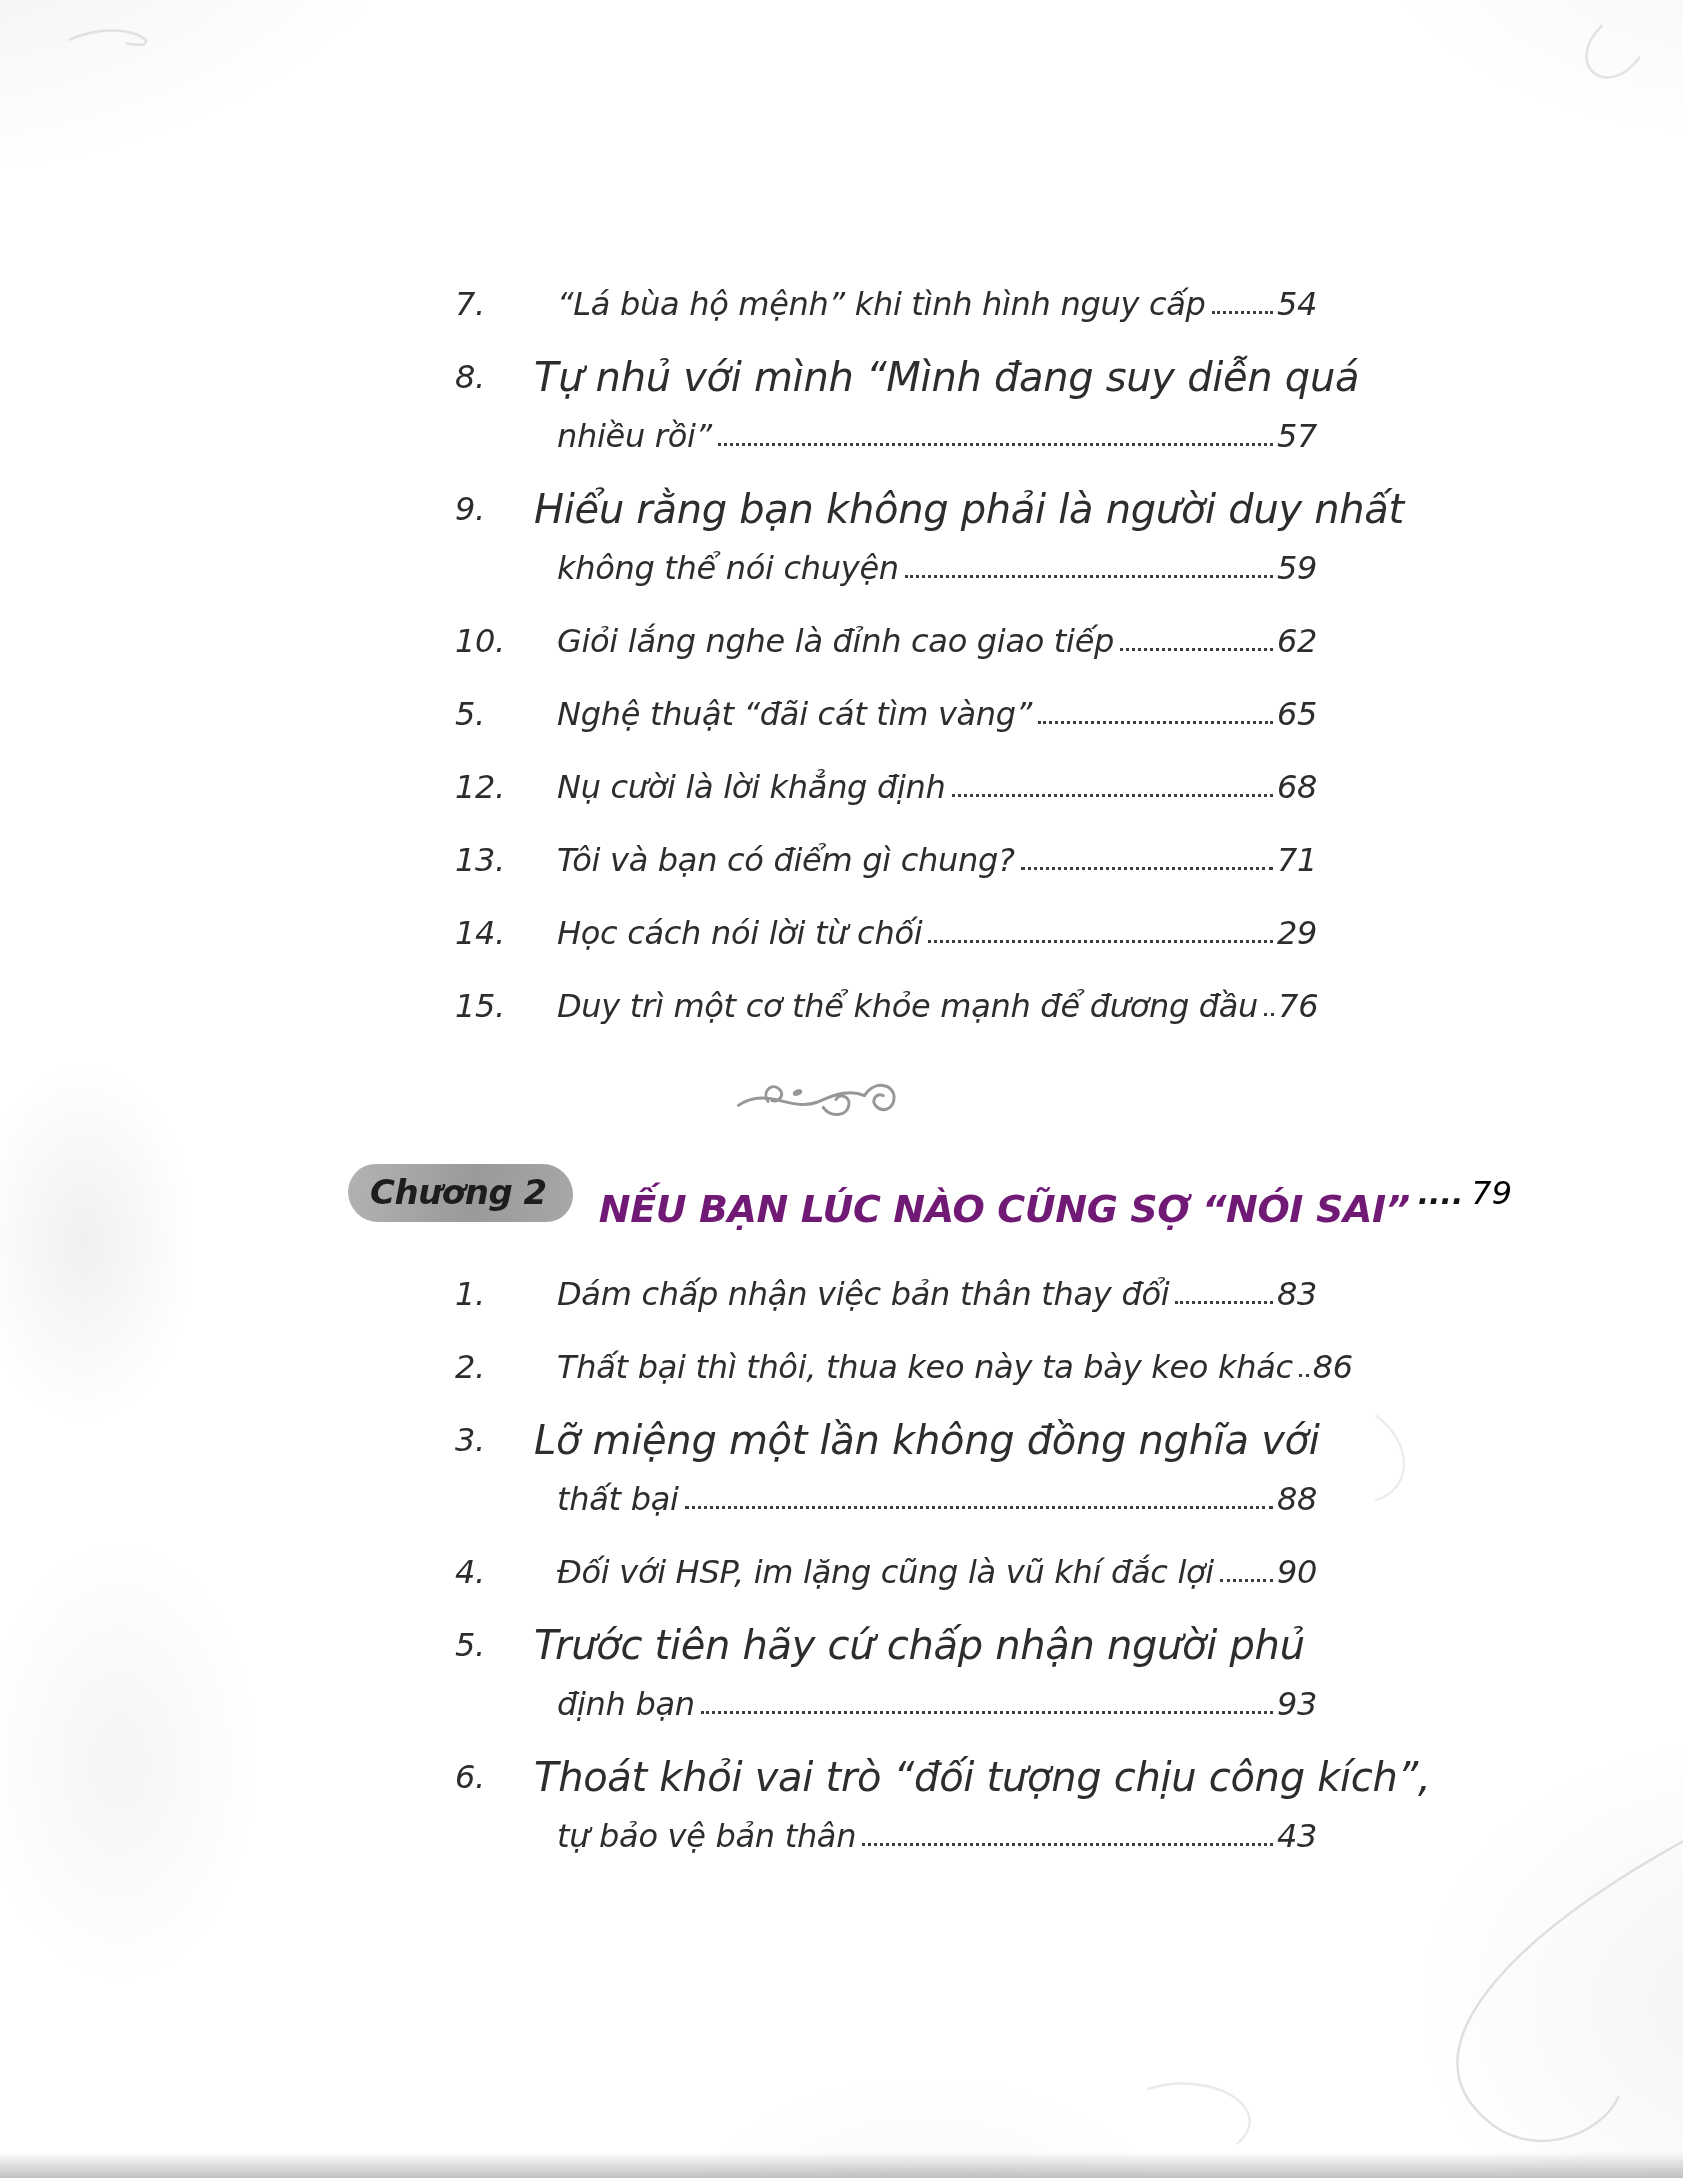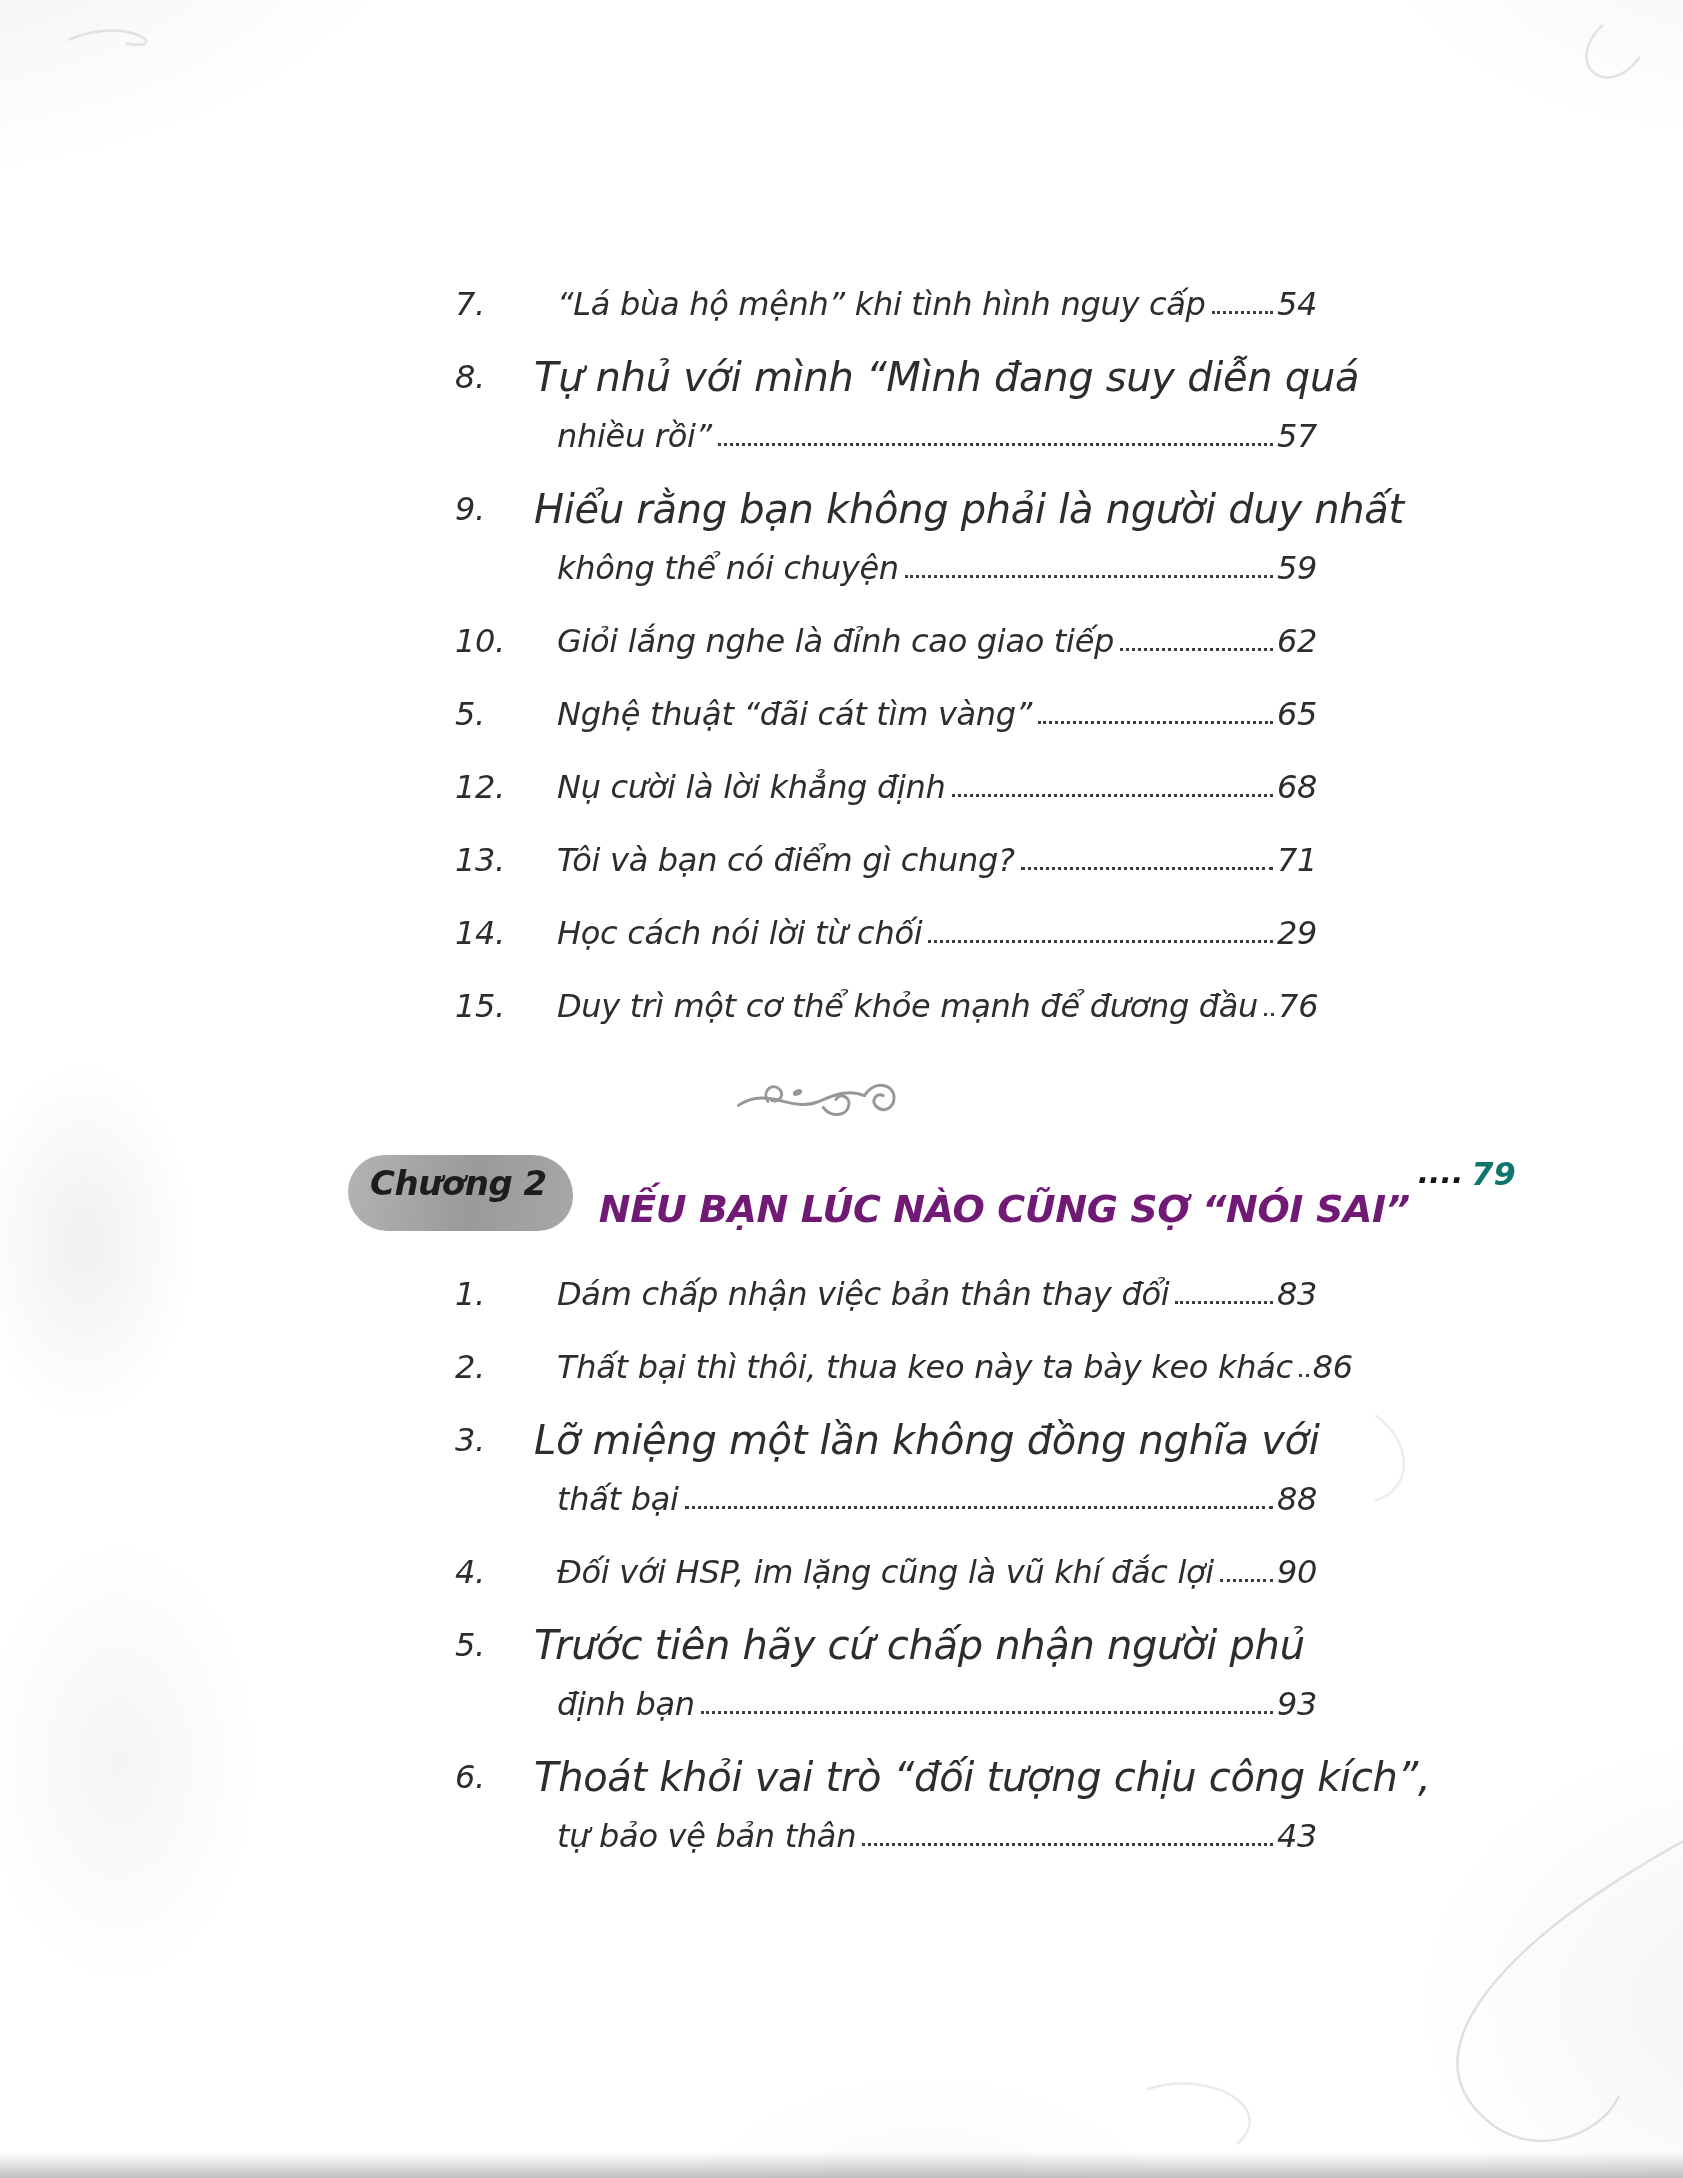--- a/index.html
+++ b/index.html
@@ -38,38 +38,38 @@
   .leader{
     flex:1;min-width:10px;align-self:flex-end;
     border-bottom:3px dotted #3c3c3c;
     margin:0 4px 20px 6px;height:0;
   }
   .pagenum{font-size:32px;line-height:59px;letter-spacing:-0.3px;}
 
   .flourish{display:block;margin:30px auto 24px auto;width:218px;height:65px;}
 
   .chapter-row{
-    display:flex;margin:18px 0 34px 0;white-space:nowrap;
+    display:flex;align-items:center;margin:18px 0 34px 0;white-space:nowrap;
   }
   .chap-label-badge{
     display:inline-block;
     background:linear-gradient(100deg,#b3b3b5 0%,#9a9a9d 55%,#a7a7aa 100%);
     border-radius:46px 51px 44px 50px;
     padding:8px 26px 10px 22px;
     margin-right:26px;
   }
   .chap-label{
     font-size:34px;font-weight:bold;font-style:italic;color:#1d1d1f;letter-spacing:-0.5px;
   }
   .chap-title{
     font-size:38px;font-weight:bold;font-style:italic;color:#701a75;letter-spacing:-0.4px;margin-top:32px;
   }
   .chap-spacer{flex:1;min-width:8px;}
   .chap-dots{font-size:30px;font-weight:bold;font-style:italic;color:#141416;margin-right:8px;}
-  .chap-page{font-size:32px;font-weight:bold;font-style:italic;color:#0f766e;}
+  .chap-page{font-size:32px;font-weight:normal;font-style:italic;color:#000000;}
 </style>
 </head>
 <body>
 
 <div class="page">
 
   <svg class="bg-decor" width="1683" height="2178" viewBox="0 0 1700 2200">
     <g fill="none" stroke="#dcdcdf" stroke-width="2.5" stroke-linecap="round">
       <path d="M70 40 C 130 14, 175 52, 128 44" opacity="0.85"></path>
       <path d="M1618 26 C 1578 66, 1624 102, 1656 58" opacity="0.8"></path>

